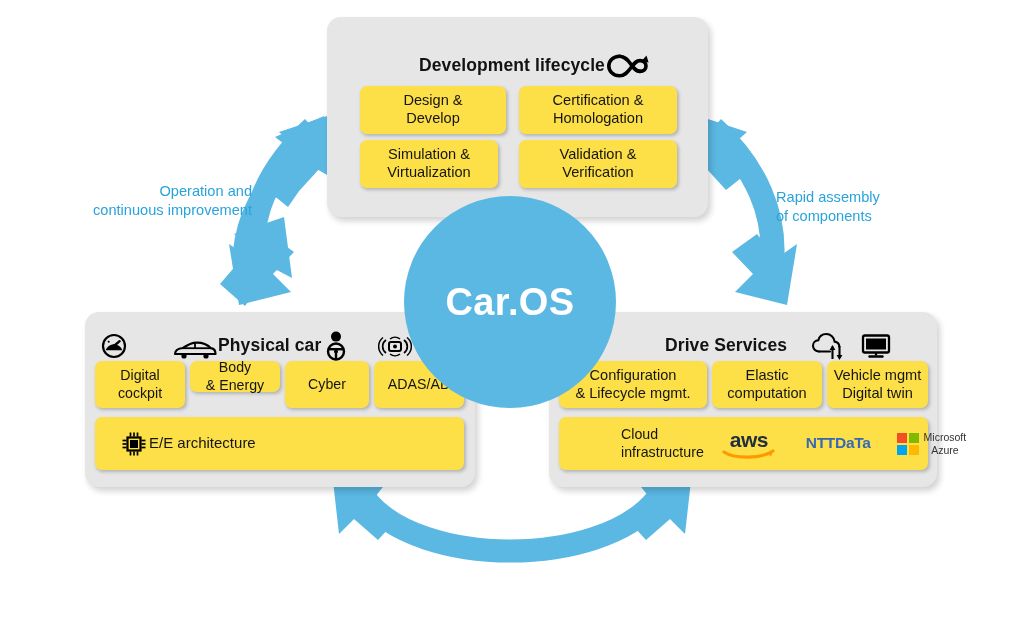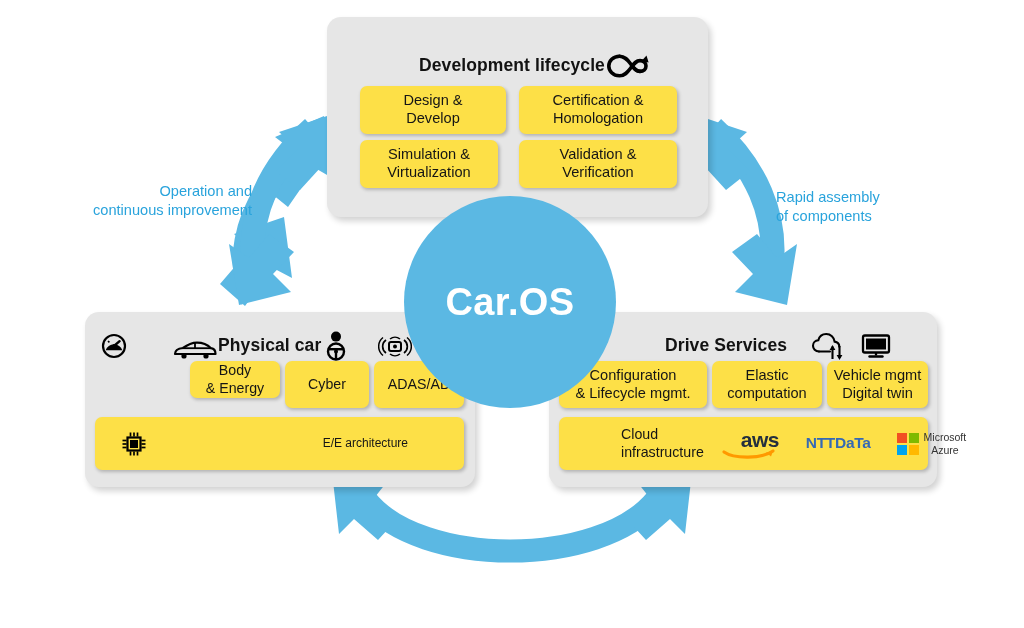--- a/index.html
+++ b/index.html
@@ -89,32 +89,32 @@
     z-index:1;
   }
   .icon-svg{display:block;}
 
   
   .hdr-icon{position:absolute;}
 
   
   #ee-card{ justify-content:flex-start; }
   #ee-chip{ margin-left:24px; margin-right:0; flex:0 0 auto;}
-  #ee-text{ flex:1 1 auto; text-align:right; padding-right:56px; font-size:12px;}
+  #ee-text{ flex:1 1 auto; text-align:left; padding-right:56px; font-size:15px;}
 
   
   #infra-card{ justify-content:flex-start; }
   #infra-label{
     width:110px; text-align:left; margin-left:18px;
     font-size:14.2px; line-height:1.25;
   }
   .logos{ display:flex; align-items:center; gap:26px; margin-left:14px;}
   .aws-logo{position:relative;width:62px;height:34px;}
   .aws-txt{
-    position:absolute;left:11px;top:0;width:62px;text-align:center;
+    position:absolute;left:0;top:0;width:62px;text-align:center;
     font-size:21px;font-weight:bold;color:#232f3e;letter-spacing:-.6px;
     font-family:"Liberation Sans",sans-serif;
   }
   .ntt-txt{
     font-size:15.5px;font-weight:bold;color:#3569b5;letter-spacing:-.3px;
   }
   .azure{display:flex;align-items:center;gap:5px;}
   .azure-grid{
     display:grid;grid-template-columns:10px 10px;grid-template-rows:10px 10px;
     gap:2px;
@@ -228,22 +228,23 @@
         <circle cx="17" cy="13.5" r="2" fill="#000"></circle>
         <path d="M8,7 A8,8 0 0 0 8,20" stroke="#000" stroke-width="1.7" fill="none"></path>
         <path d="M5,4.5 A11.5,11.5 0 0 0 5,22.5" stroke="#000" stroke-width="1.5" fill="none"></path>
         <path d="M26,7 A8,8 0 0 1 26,20" stroke="#000" stroke-width="1.7" fill="none"></path>
         <path d="M29,4.5 A11.5,11.5 0 0 1 29,22.5" stroke="#000" stroke-width="1.5" fill="none"></path>
         <path d="M12,6 A8,8 0 0 1 22,6" stroke="#000" stroke-width="1.5" fill="none"></path>
         <path d="M12,21 A8,8 0 0 0 22,21" stroke="#000" stroke-width="1.5" fill="none"></path>
       </svg>
     </span>
 
-
-    <div class="card phys" style="left:105px; top:49px; width:90px; height:37px;">Body<br>&amp; Energy</div>
+    <div class="card phys" style="left:10px; top:49px; width:90px; height:47px;">Digital<br>cockpit</div>
+
+    <div class="card phys" style="left:105px; top:49px; width:90px; height:31px;">Body<br>&amp; Energy</div>
 
     <div class="card phys" style="left:200px; top:49px; width:84px; height:47px;">Cyber</div>
 
     <div class="card phys" style="left:289px; top:49px; width:90px; height:47px;">ADAS/AD</div>
 
     <div class="card phys" id="ee-card" style="left:10px; top:105px; width:369px; height:53px;">
       <span id="ee-chip">
         <svg class="icon-svg" width="30" height="30" viewBox="0 0 30 30">
           <rect x="8.5" y="8.5" width="13" height="13" stroke="#000" stroke-width="2.2" fill="none"></rect>
           <rect x="11" y="11" width="8" height="8" fill="#000"></rect>

